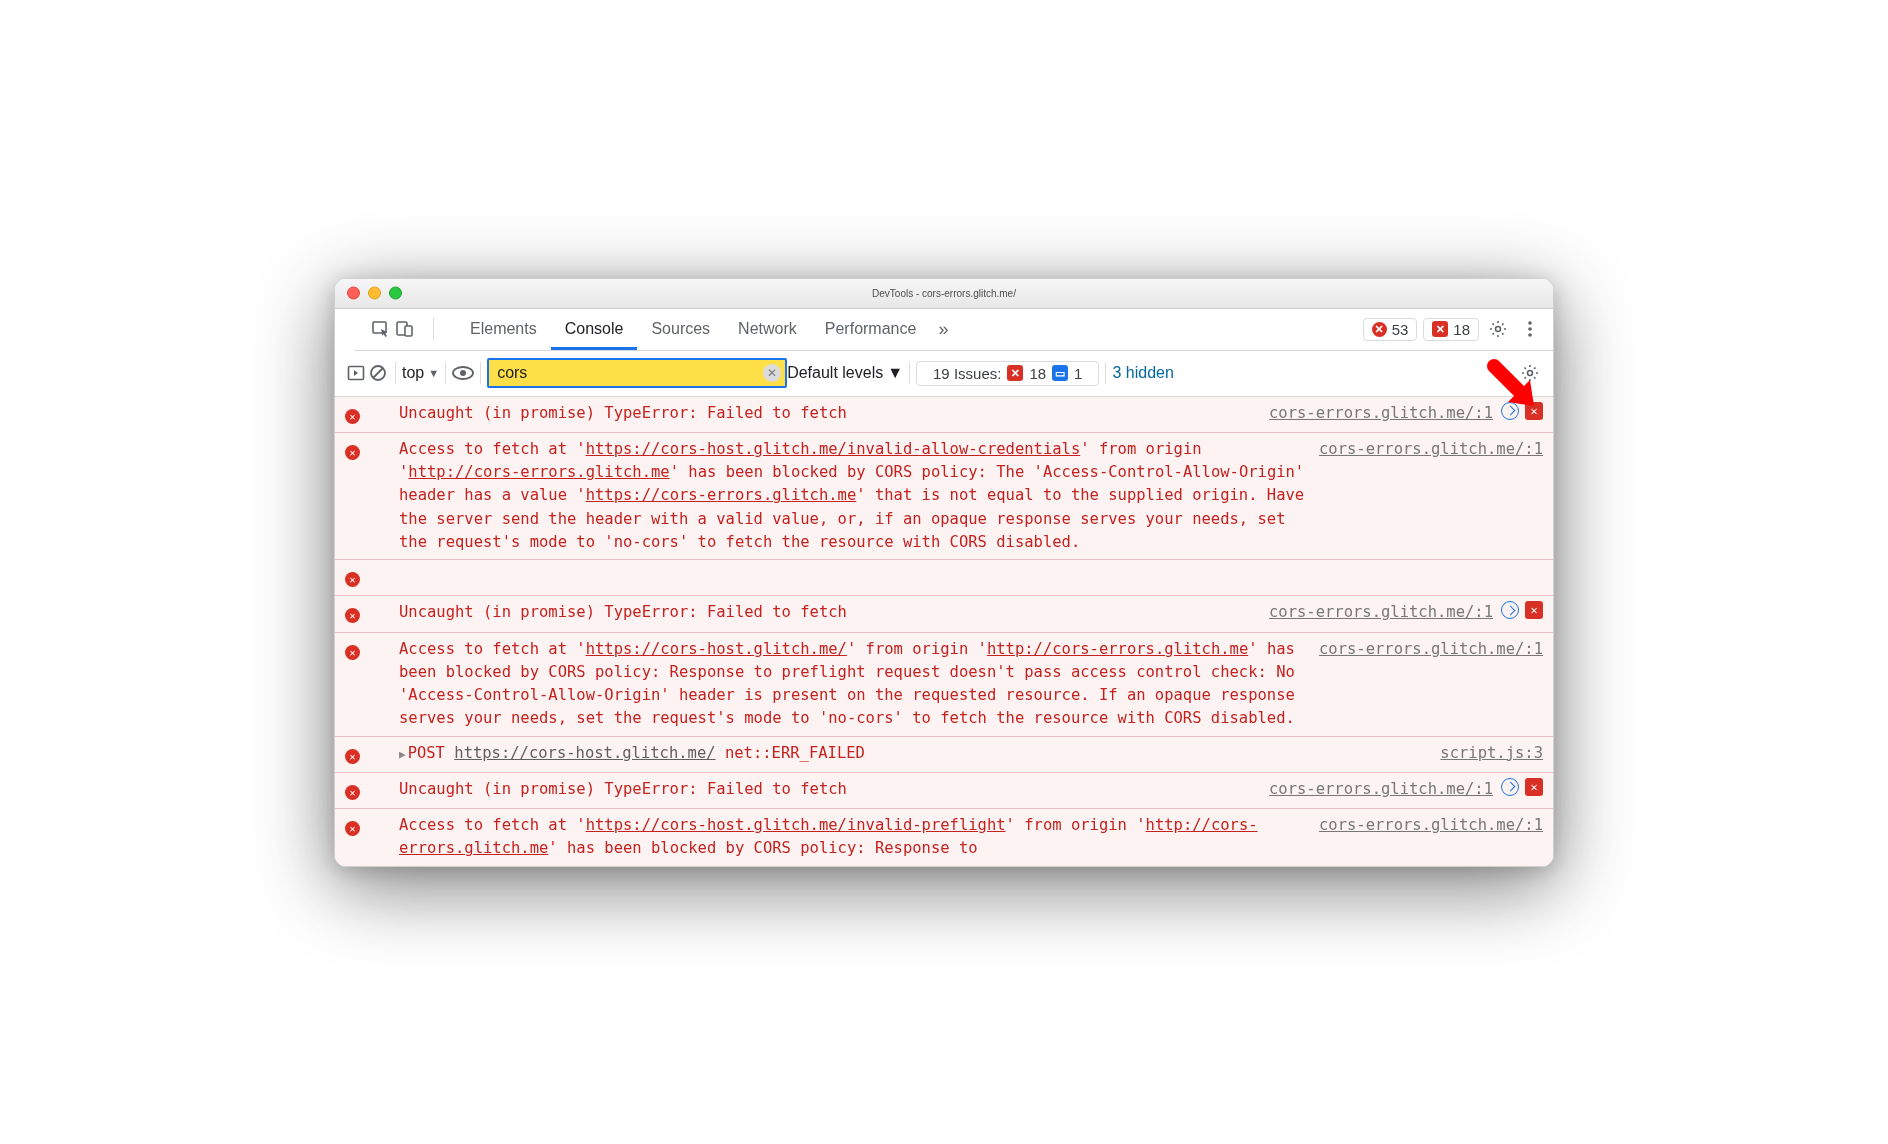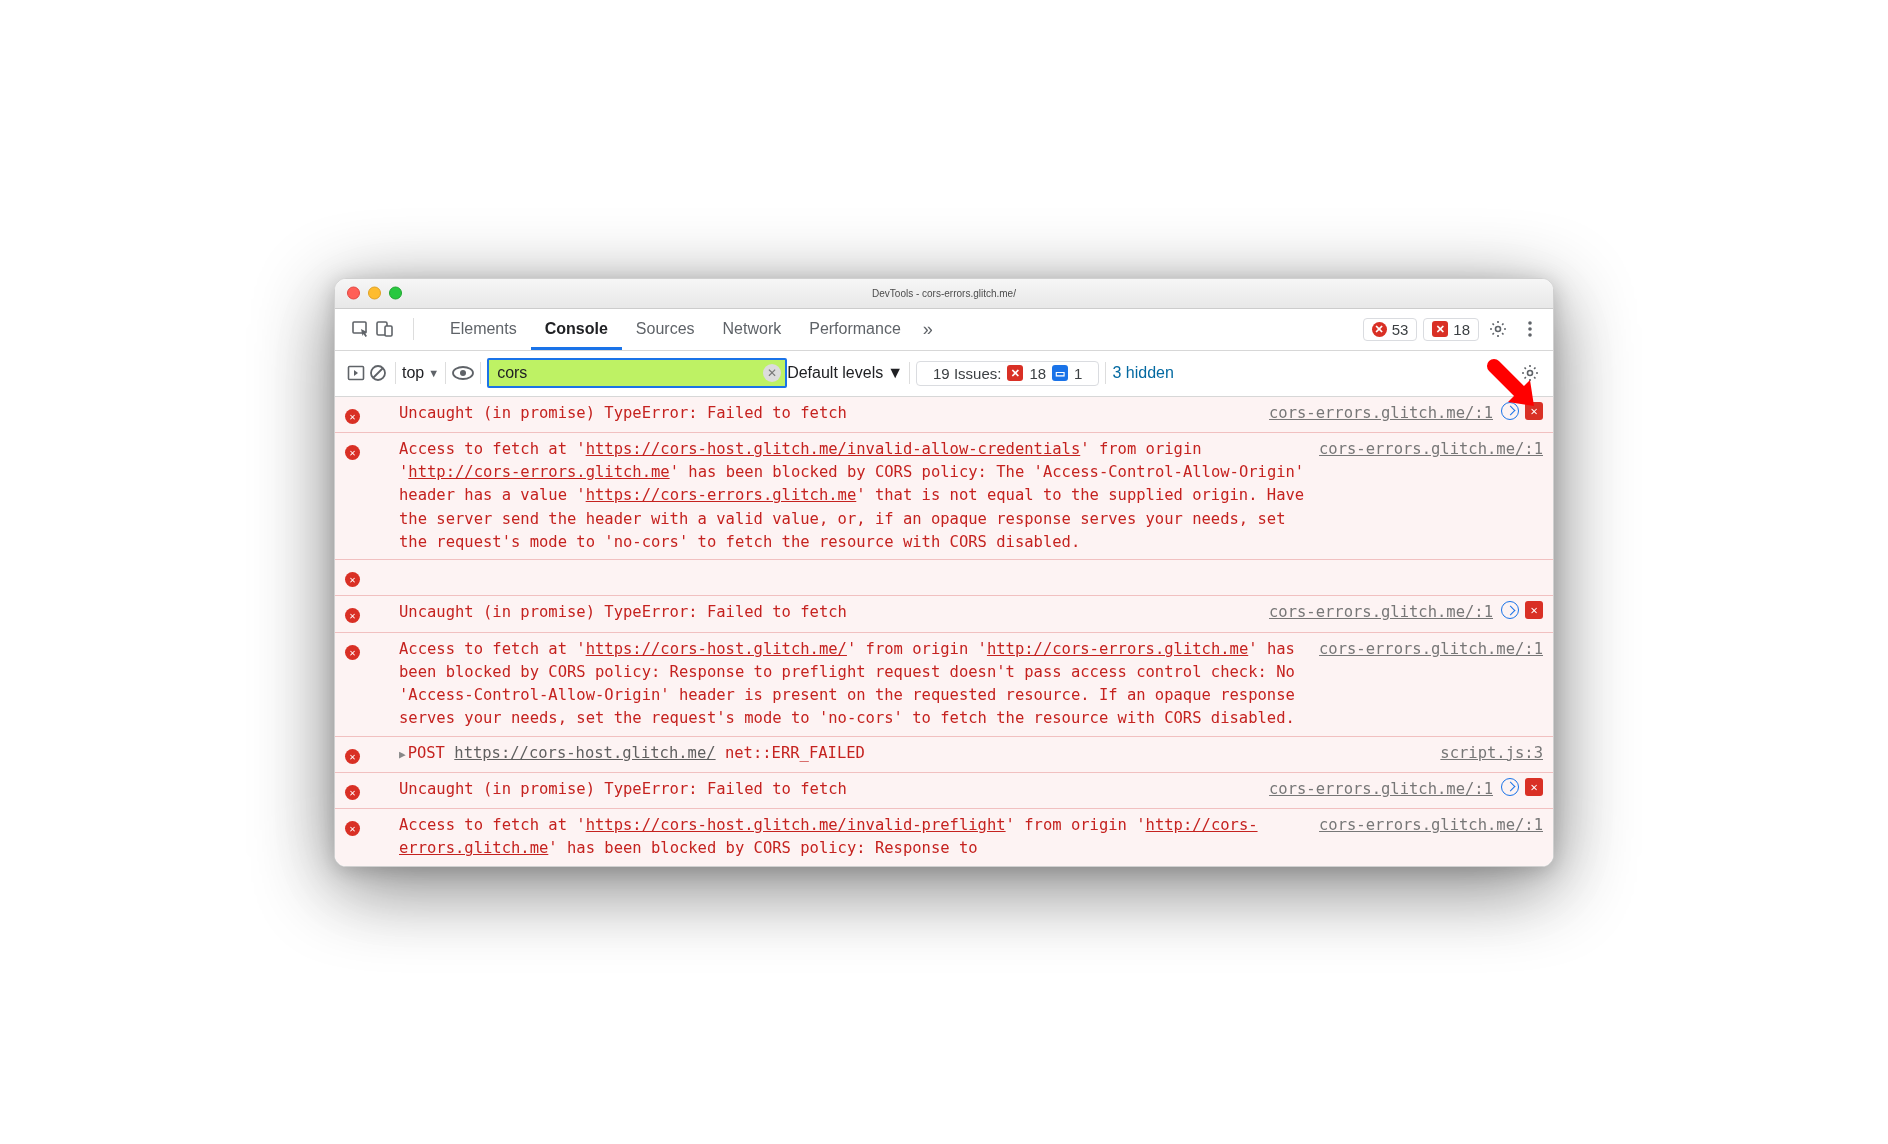--- a/index.html
+++ b/index.html
@@ -40,27 +40,28 @@
   .t-max { background:#28c840; border:1px solid #1fa52f;}
   .title-text { flex: 1; text-align: center; font-size: 10px; color: #4c4c4c; }
   
   .tabstrip {
     height: 42px;
     border-bottom: 1px solid #d7d7d7;
     display: flex;
     align-items: center;
     padding: 0 10px;
     gap: 6px;
+    margin-left: 20px;
   }
   .ts-left { display:flex; align-items:center; gap:6px; padding-right:10px;}
   .device-icons { display:flex; align-items:center; gap:4px; padding:0 6px; color:#5f6368;}
   .sep { width:1px; height:22px; background:#ddd; margin:0 6px;}
   .tabs { display:flex; align-items:center; height:100%; }
   .tab { font-size:16px; color:#5f6368; padding: 0 14px; height:100%; display:flex; align-items:center; cursor:pointer;}
-  .tab.active { color:#202124; font-weight:700; border-bottom:3px solid #1a73e8; padding-top:3px;}
+  .tab.active { color:#202124; font-weight:400; border-bottom:3px solid #1a73e8; padding-top:3px;}
   .more-tabs { color:#5f6368; padding:0 8px; font-size:18px;}
   .ts-spacer { flex:1;}
   .badge-box { display:flex; gap:6px;}
   .bpill { border:1px solid #dadce0; border-radius:4px; padding:2px 8px; font-size:15px; color:#3c4043; display:flex; align-items:center; gap:5px; background:#fff;}
   .circ-err { width:15px; height:15px; border-radius:50%; background:#d93025; display:inline-flex; align-items:center; justify-content:center; color:#fff; font-size:11px; font-weight:bold;}
   .sq-err { width:16px; height:16px; border-radius:3px; background:#d93025; display:inline-flex; align-items:center; justify-content:center; color:#fff; font-size:11px; font-weight:bold;}
   .sq-info { width:16px; height:16px; border-radius:3px; background:#1a73e8; display:inline-flex; align-items:center; justify-content:center; color:#fff; font-size:11px; font-weight:bold;}
   .gear-btn, .kebab-btn { color:#5f6368; width:26px; display:flex; align-items:center; justify-content:center; cursor:pointer;}
   
   .filterbar {
@@ -69,21 +70,21 @@
     display:flex;
     align-items:center;
     padding: 0 10px;
     color:#5f6368;
   }
   .fb-icon { width:22px; display:flex; justify-content:center; align-items:center; cursor:pointer;}
   .context-sel { display:flex; align-items:center; gap:4px; font-size:16px; color:#202124; cursor:pointer;}
   .context-sel .tri { font-size:11px; color:#5f6368;}
   .filter-input-wrap {
     border: 2px solid #1a73e8;
-    background:#bef264;
+    background:#fde047;
     width: 300px;
     height: 30px;
     border-radius: 2px;
     display:flex;
     align-items:center;
     padding: 0 4px 0 8px;
   }
   .filter-input {
     flex:1; border:none; outline:none; font-size:16px; color:#202124; background:transparent;
   }

